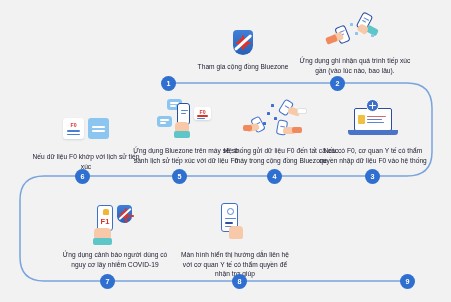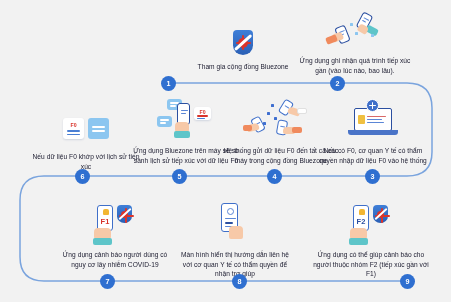--- a/index.html
+++ b/index.html
@@ -320,32 +320,15 @@
           <div class="msgline" style="left:3px; top:17.5px; width:8px; background:#2b4fa0; height:2.4px;"></div>
           <div class="msgline" style="left:3px; top:22px; width:11px;"></div>
         </div>
         <div class="hand" style="left:30px; top:24px; width:14px; height:13px;"></div>
       </div>
     </div>
     <div class="caption">Màn hình hiển thị hướng dẫn liên hệ với cơ quan Y tế có thẩm quyền để nhận trợ giúp</div>
   </div>
   <div class="badge" style="left:232px; top:274px;">8</div>
 
-  <div class="step" style="left:311px; top:200px;">
-    <div class="art">
-      <div class="icon-wrap" style="height:44px; width:72px;">
-        <div class="phone" style="left:18px; top:3px; width:16px; height:26px; border-color:#3f6fc9;">
-          <div class="bell" style="left:4.5px; top:3px;"></div>
-          <div class="ftag" style="top:11px; color:#2b4fa0;">F2</div>
-        </div>
-        <div class="hand" style="left:15px; top:26px; width:17px; height:11px;"></div>
-        <div class="sleeve" style="left:14px; top:36px; width:19px; height:7px;"></div>
-        <div class="shield" style="position:absolute; left:38px; top:3px; width:15px; height:18px;">
-          <div class="virus" style="width:7px; height:7px;"></div>
-          <div class="slash" style="width:16px; height:2px;"></div>
-        </div>
-      </div>
-    </div>
-    <div class="caption">Ứng dụng có thể giúp cảnh báo cho người thuộc nhóm F2 (tiếp xúc gần với F1)</div>
-  </div>
   <div class="badge" style="left:400px; top:274px;">9</div>
 
 </div>
 
 </body></html>

